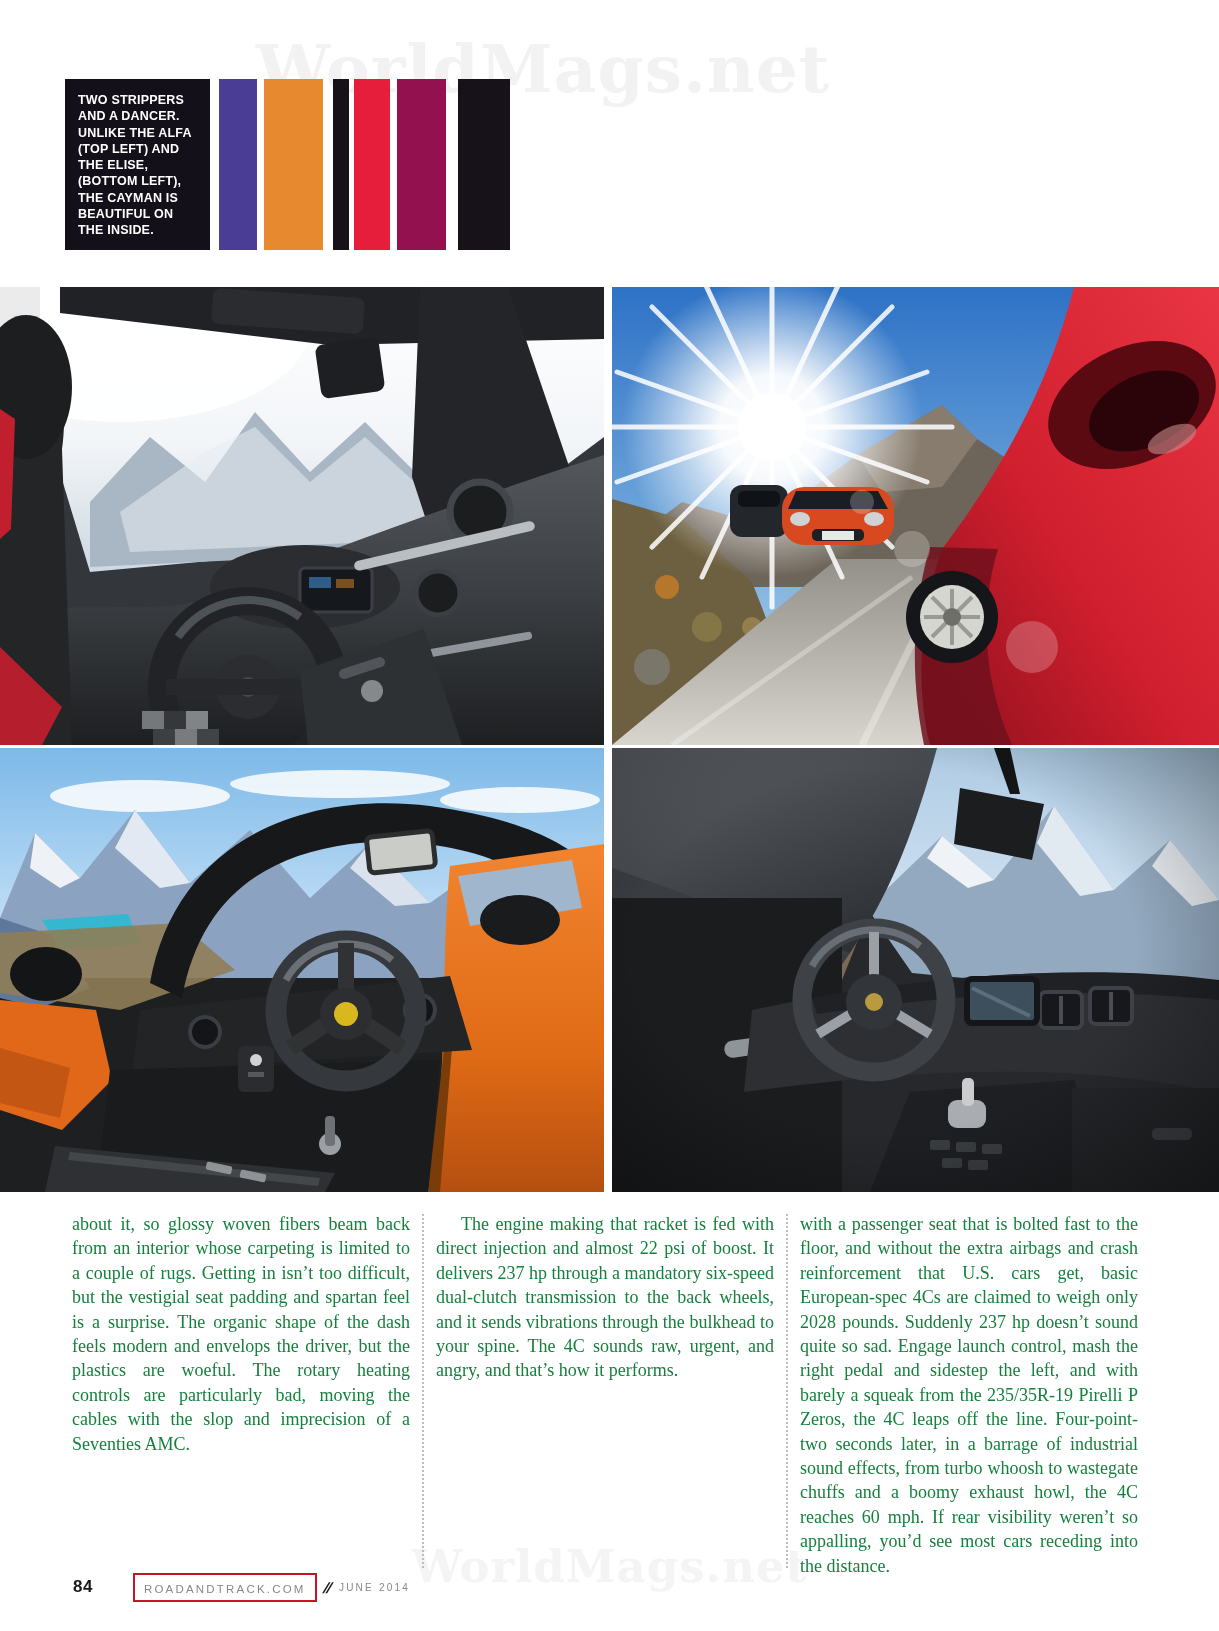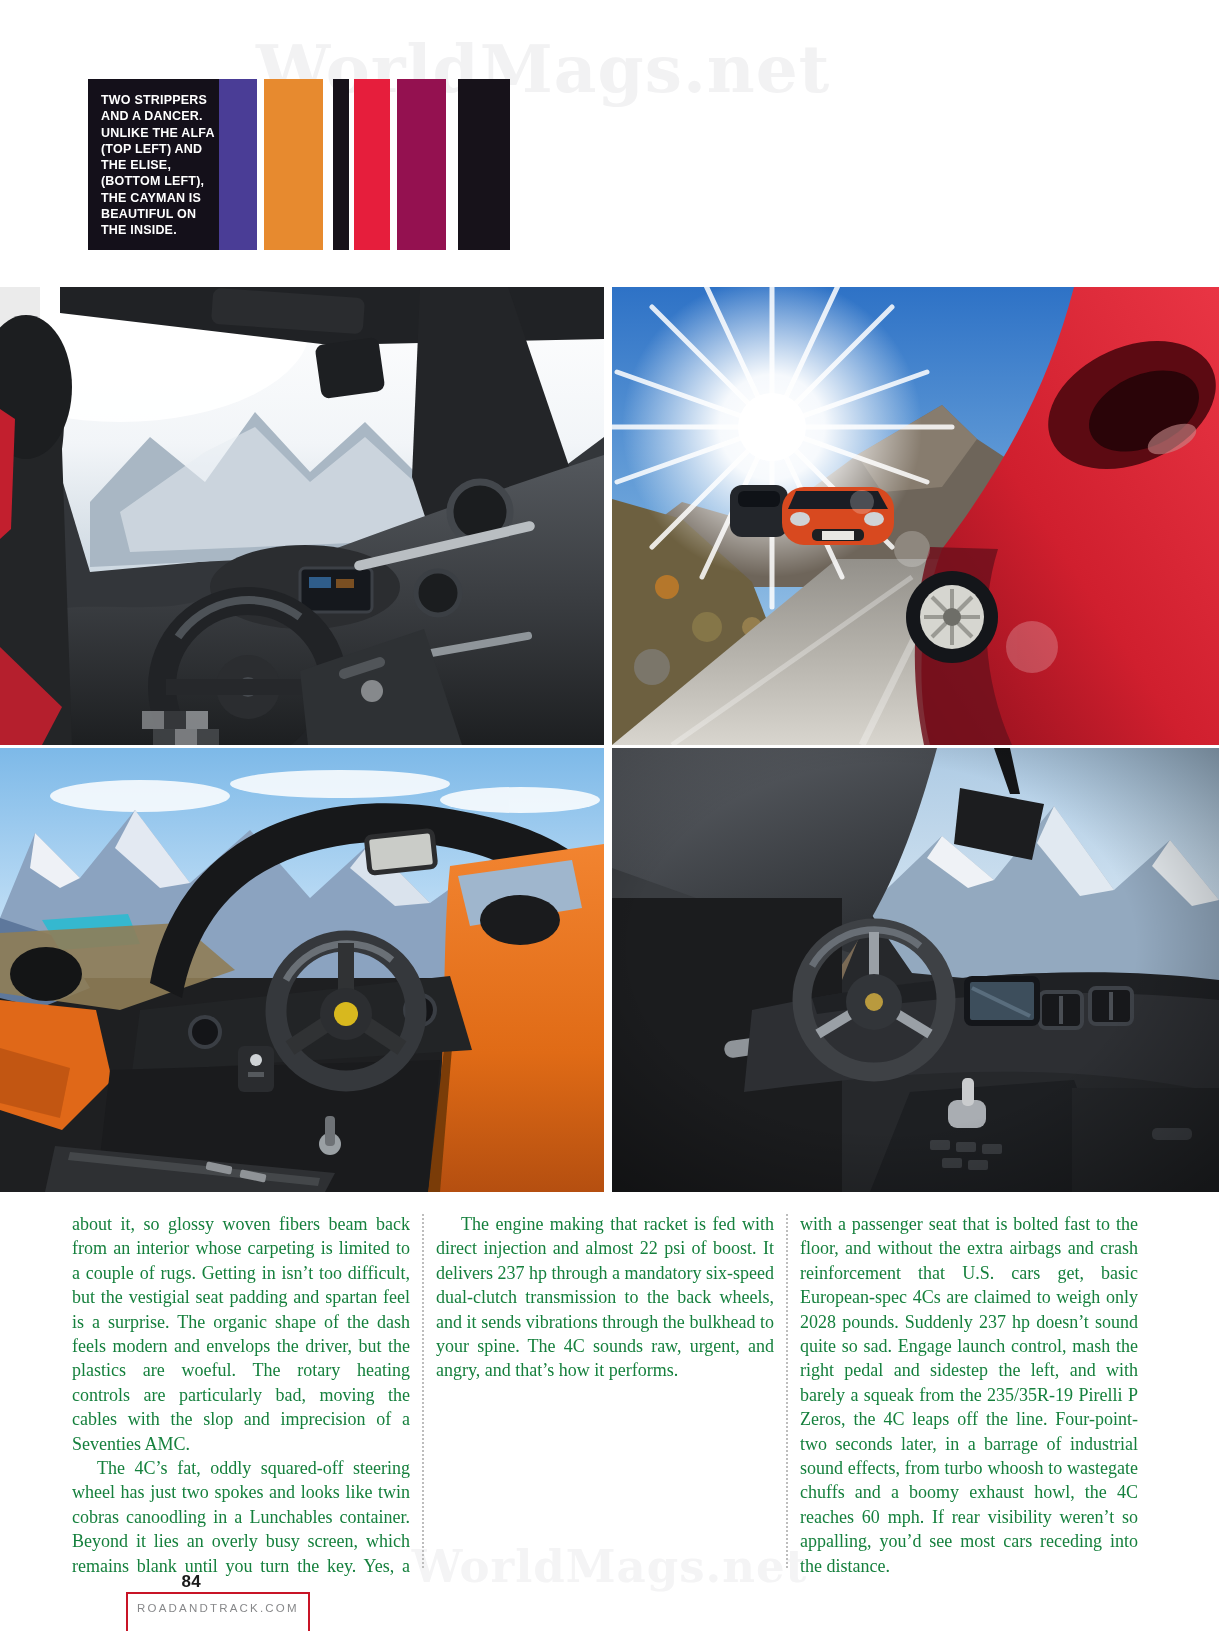--- a/index.html
+++ b/index.html
@@ -6,21 +6,21 @@
   .page{position:relative;width:1219px;height:1631px;background:#ffffff;overflow:hidden;
         font-family:"Liberation Serif",serif;}
 
   
   .wm{position:absolute;font-family:"DejaVu Serif",serif;font-weight:bold;color:#f2f2f3;
       z-index:1;white-space:nowrap;letter-spacing:1px;text-align:center;}
   .wm-top{left:256px;top:30px;font-size:66px;}
   .wm-bottom{left:50%;transform:translateX(-50%);top:1540px;font-size:45px;color:#f4f4f5;}
 
   
-  .caption-box{position:absolute;left:88px;top:79px;width:145px;height:171px;z-index:2;
+  .caption-box{position:absolute;left:65px;top:79px;width:145px;height:171px;z-index:2;
       box-sizing:border-box;padding:13px 10px 10px 13px;}
   .caption-box .cap{font-family:"Liberation Sans",sans-serif;font-weight:bold;color:#ffffff;
       font-size:12.5px;line-height:16.3px;letter-spacing:.2px;text-transform:uppercase;}
   .swatch{position:absolute;top:79px;height:171px;z-index:2;}
   .sw0{left:219px;width:38px;} .sw1{left:264px;width:59px;} .sw2{left:333px;width:16px;}
   .sw3{left:354px;width:36px;} .sw4{left:397px;width:49px;} .sw5{left:458px;width:52px;}
 
   
   .photos{position:absolute;left:0;top:287px;width:1219px;height:905px;z-index:2;}
   .ph{position:absolute;overflow:hidden;background:#222;}
@@ -34,23 +34,23 @@
   .article{position:absolute;left:72px;top:1212px;width:1068px;display:flex;z-index:2;}
   .col{width:338px;flex:0 0 338px;color:#15803d;font-size:18px;line-height:24.4px;
        text-align:justify;hyphens:auto;-webkit-hyphens:auto;}
   .col p{margin:0;}
   .col p.indent{text-indent:25px;}
   .col p.cont{text-align-last:justify;}
   .col-divider{flex:0 0 0px;border-left:2px dotted #bdbdbd;margin:2px 12px 10px 12px;}
 
   
   .footer{position:absolute;left:73px;top:1572px;height:30px;display:flex;align-items:center;z-index:3;
-      font-family:"Liberation Sans",sans-serif;flex-direction:column;}
+      font-family:"Liberation Sans",sans-serif;}
   .folio{font-weight:bold;font-size:17px;color:#1a1a1a;letter-spacing:.5px;}
-  .site-box{margin-left:53px;border:2px solid #c81426;padding:4px 9px 19px 9px;}
+  .site-box{margin-left:40px;border:2px solid #c81426;padding:4px 9px 3px 9px;}
   .site-box span{font-size:11.5px;letter-spacing:2.2px;color:#87888a;}
   .slashes{margin-left:7px;font-weight:bold;font-style:italic;font-size:15px;color:#1a1a1a;
       transform:skewX(-12deg);letter-spacing:-1px;}
   .issue{margin-left:9px;font-size:10px;letter-spacing:2.2px;color:#87888a;}
 </style>
 </head>
 <body>
 
 <div class="page">
 
@@ -340,21 +340,20 @@
         <rect x="460" y="340" width="147" height="104" fill="#232528"></rect>
         <rect x="540" y="380" width="40" height="12" rx="5" fill="#3d4045"></rect>
         <rect width="607" height="444" fill="url(#p4vig)"></rect>
       </svg>
     </div>
   </div>
 
   <div class="article">
     <div class="col">
       <p>about it, so glossy woven fibers beam back from an interior whose carpeting is limited to a couple of rugs. Getting in isn’t too difficult, but the vestigial seat padding and spartan feel is a surprise. The organic shape of the dash feels modern and envelops the driver, but the plastics are woeful. The rotary heating controls are particularly bad, moving the cables with the slop and imprecision of a Seventies AMC.</p>
-      <p class="indent cont">The 4C’s fat, oddly squared-off steering wheel has just two spokes and looks like twin cobras canoodling in a Lunchables container. Beyond it lies an overly busy screen, which remains blank until you turn the key. Yes, a</p>
     </div>
     <div class="col-divider"></div>
     <div class="col">
       <p class="indent">The engine making that racket is fed with direct injection and almost 22 psi of boost. It delivers 237 hp through a mandatory six-speed dual-clutch transmission to the back wheels, and it sends vibrations through the bulkhead to your spine. The 4C sounds raw, urgent, and angry, and that’s how it performs.</p>
     </div>
     <div class="col-divider"></div>
     <div class="col">
       <p>with a passenger seat that is bolted fast to the floor, and without the extra airbags and crash reinforcement that U.S. cars get, basic European-spec 4Cs are claimed to weigh only 2028 pounds. Suddenly 237 hp doesn’t sound quite so sad. Engage launch control, mash the right pedal and sidestep the left, and with barely a squeak from the 235/35R-19 Pirelli P Zeros, the 4C leaps off the line. Four-point-two seconds later, in a barrage of industrial sound effects, from turbo whoosh to wastegate chuffs and a boomy exhaust howl, the 4C reaches 60 mph. If rear visibility weren’t so appalling, you’d see most cars receding into the distance.</p>
     </div>
   </div>

